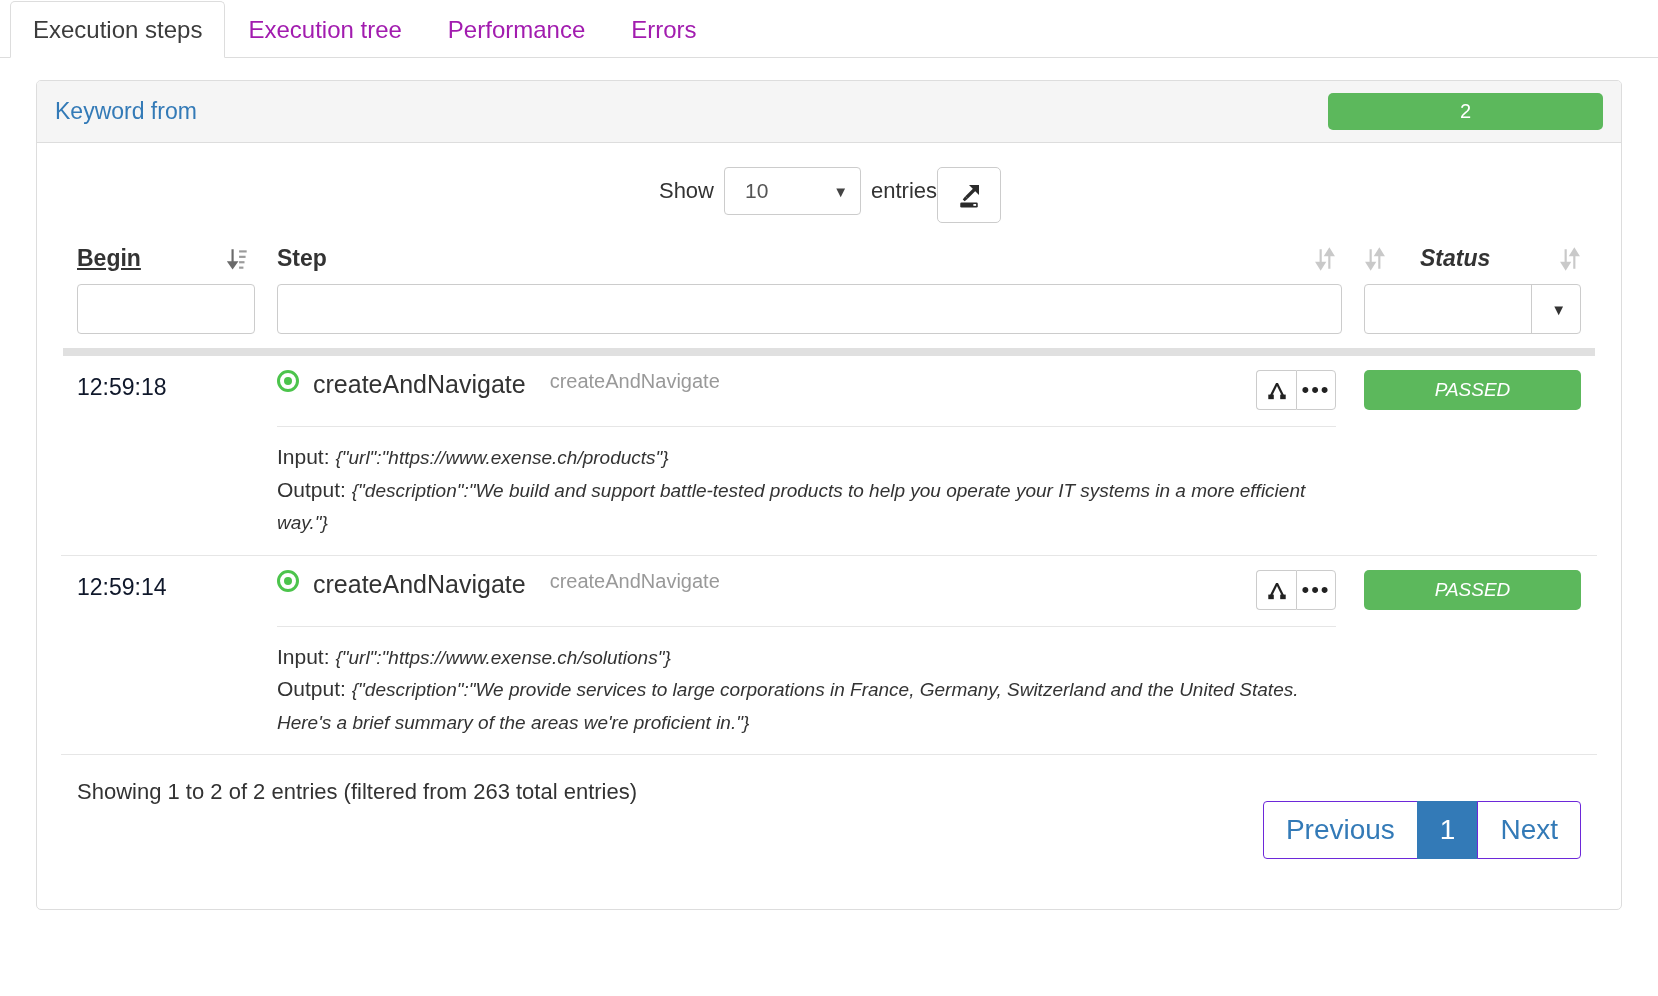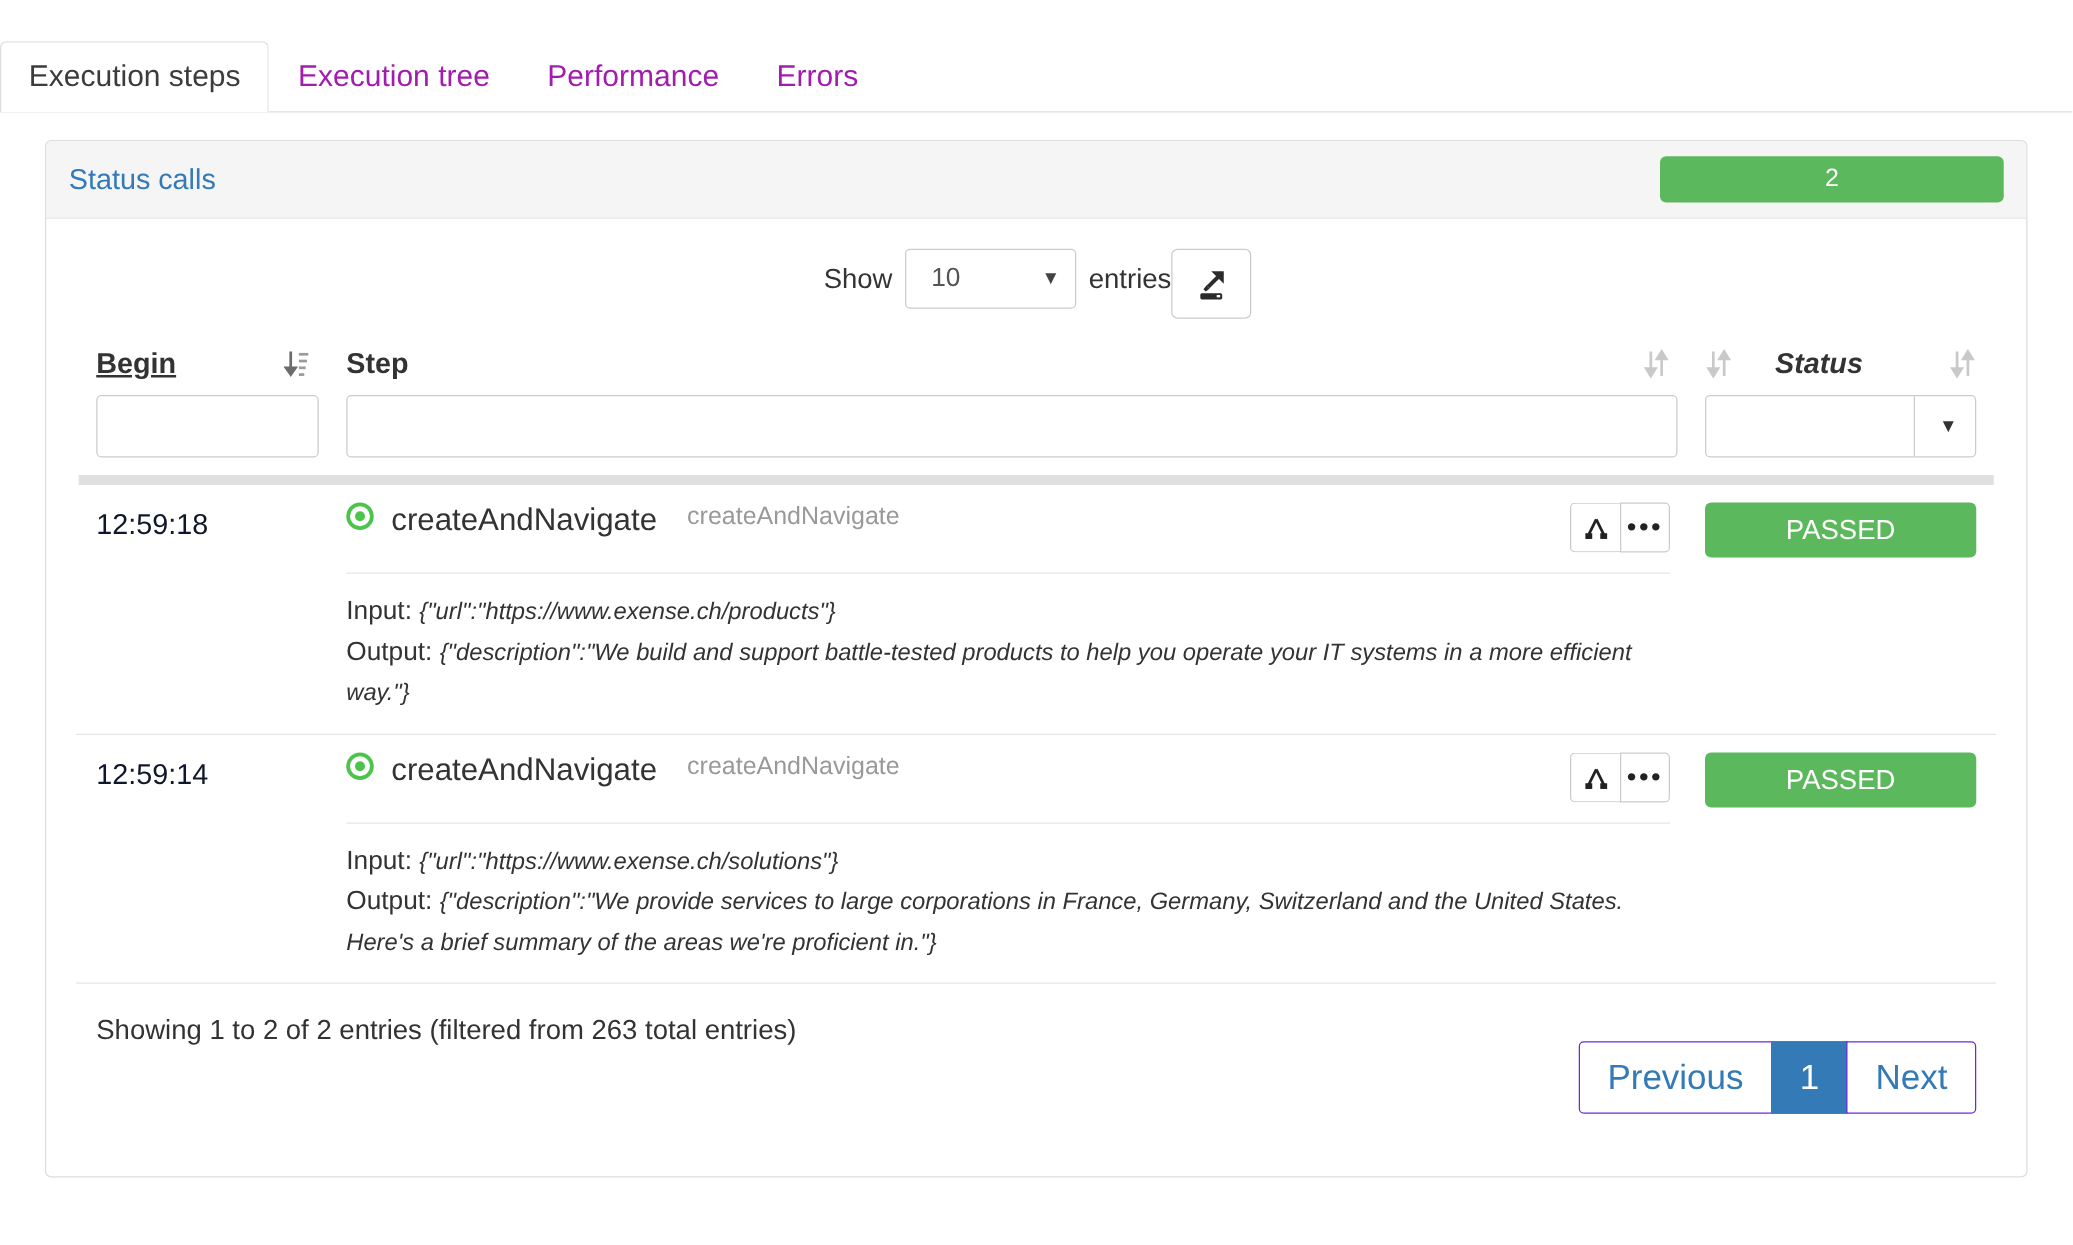--- a/index.html
+++ b/index.html
@@ -10,23 +10,23 @@
     font-family: "Liberation Sans", sans-serif;
     color: #333333;
     overflow: hidden;
   }
 
   
   .tabs-bar {
     position: relative;
     height: 58px;
     border-bottom: 1px solid #dddddd;
+    padding-left: 10px;
     display: flex;
     align-items: flex-end;
-    margin-top: 32px;
   }
   .tab {
     font-size: 24px;
     line-height: 1;
     padding: 16px 22px 15px 22px;
     margin-bottom: -1px;
     color: #a21caf;
     cursor: pointer;
     border: 1px solid transparent;
     border-radius: 5px 5px 0 0;
@@ -219,26 +219,27 @@
     display: flex; align-items: center; justify-content: center;
     cursor: pointer;
   }
   .act-btn:first-child { border-radius: 4px 0 0 4px; border-right: none; }
   .act-btn:last-child  { border-radius: 0 4px 4px 0; }
   .dots { letter-spacing: 2px; font-size: 22px; color: #222; line-height: 0.6; }
 
   .status-badge {
     background: #5cb85c;
     color: #ffffff;
-    font-size: 22px;
+    font-size: 19px;
     border-radius: 5px;
     text-align: center;
     padding: 9px 0;
     width: 100%;
     cursor: pointer;
+    font-style: italic;
   }
 
   
   .footer {
     display: flex;
     align-items: flex-start;
     justify-content: space-between;
     padding: 24px 16px 0 16px;
   }
   .info { font-size: 22px; color: #333333; }
@@ -262,21 +263,21 @@
 <div class="tabs-bar">
   <div class="tab active">Execution steps</div>
   <div class="tab">Execution tree</div>
   <div class="tab">Performance</div>
   <div class="tab">Errors</div>
 </div>
 
 <div class="panel">
 
   <div class="panel-heading">
-    <div class="panel-title">Status calls</div>
+    <div class="panel-title">Keyword from</div>
     <div class="count-badge">2</div>
   </div>
 
   <div class="panel-body">
 
     <div class="controls-row">
       <div class="length-ctl">
         <span>Show</span>
         <div class="select-box">
           <span>10</span>

